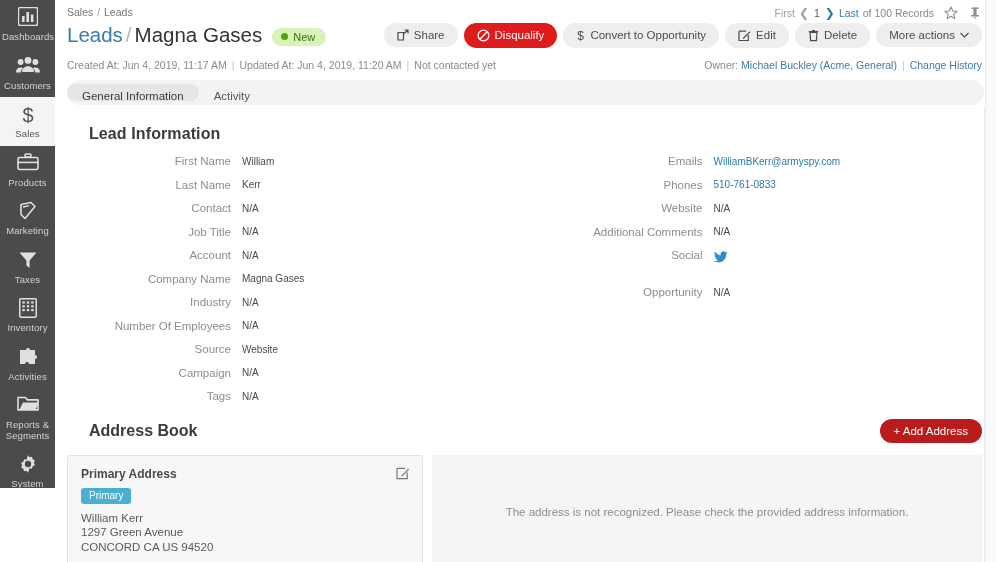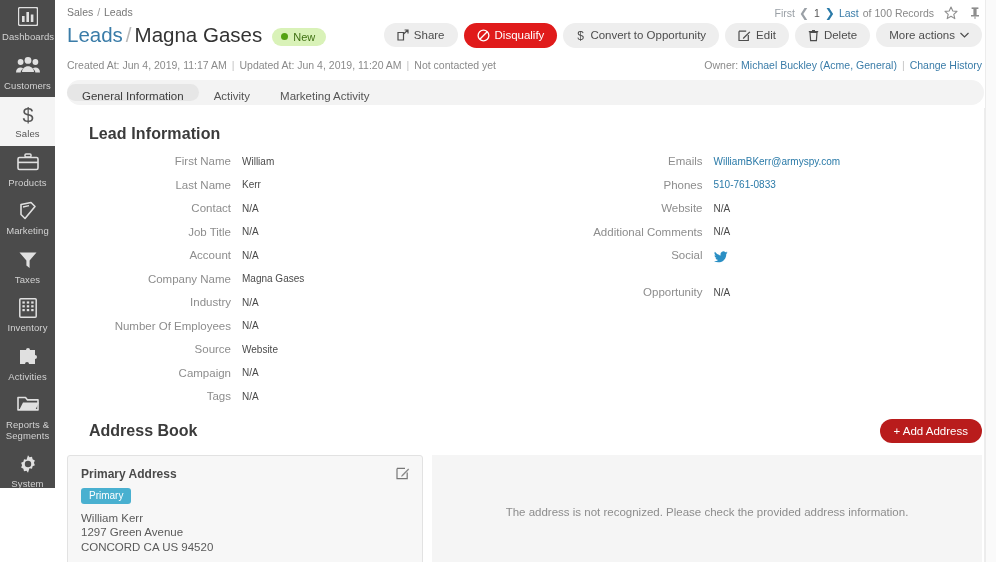--- a/index.html
+++ b/index.html
@@ -423,21 +423,20 @@
         <div class="ownerline">
           <span>Owner:</span>
           <a>Michael Buckley (Acme, General)</a><span class="msep">|</span><a>Change History</a>
         </div>
       </div>
     </div>
 
     <div class="tabbar">
       <div class="tab active">General Information</div>
       <div class="tab">Activity</div>
-      <div class="tab">Marketing Activity</div>
     </div>
 
     <div class="content">
 
       <div class="sec-title">Lead Information</div>
 
       <div class="cols">
 
         <div class="col left">
           <div class="frow">

